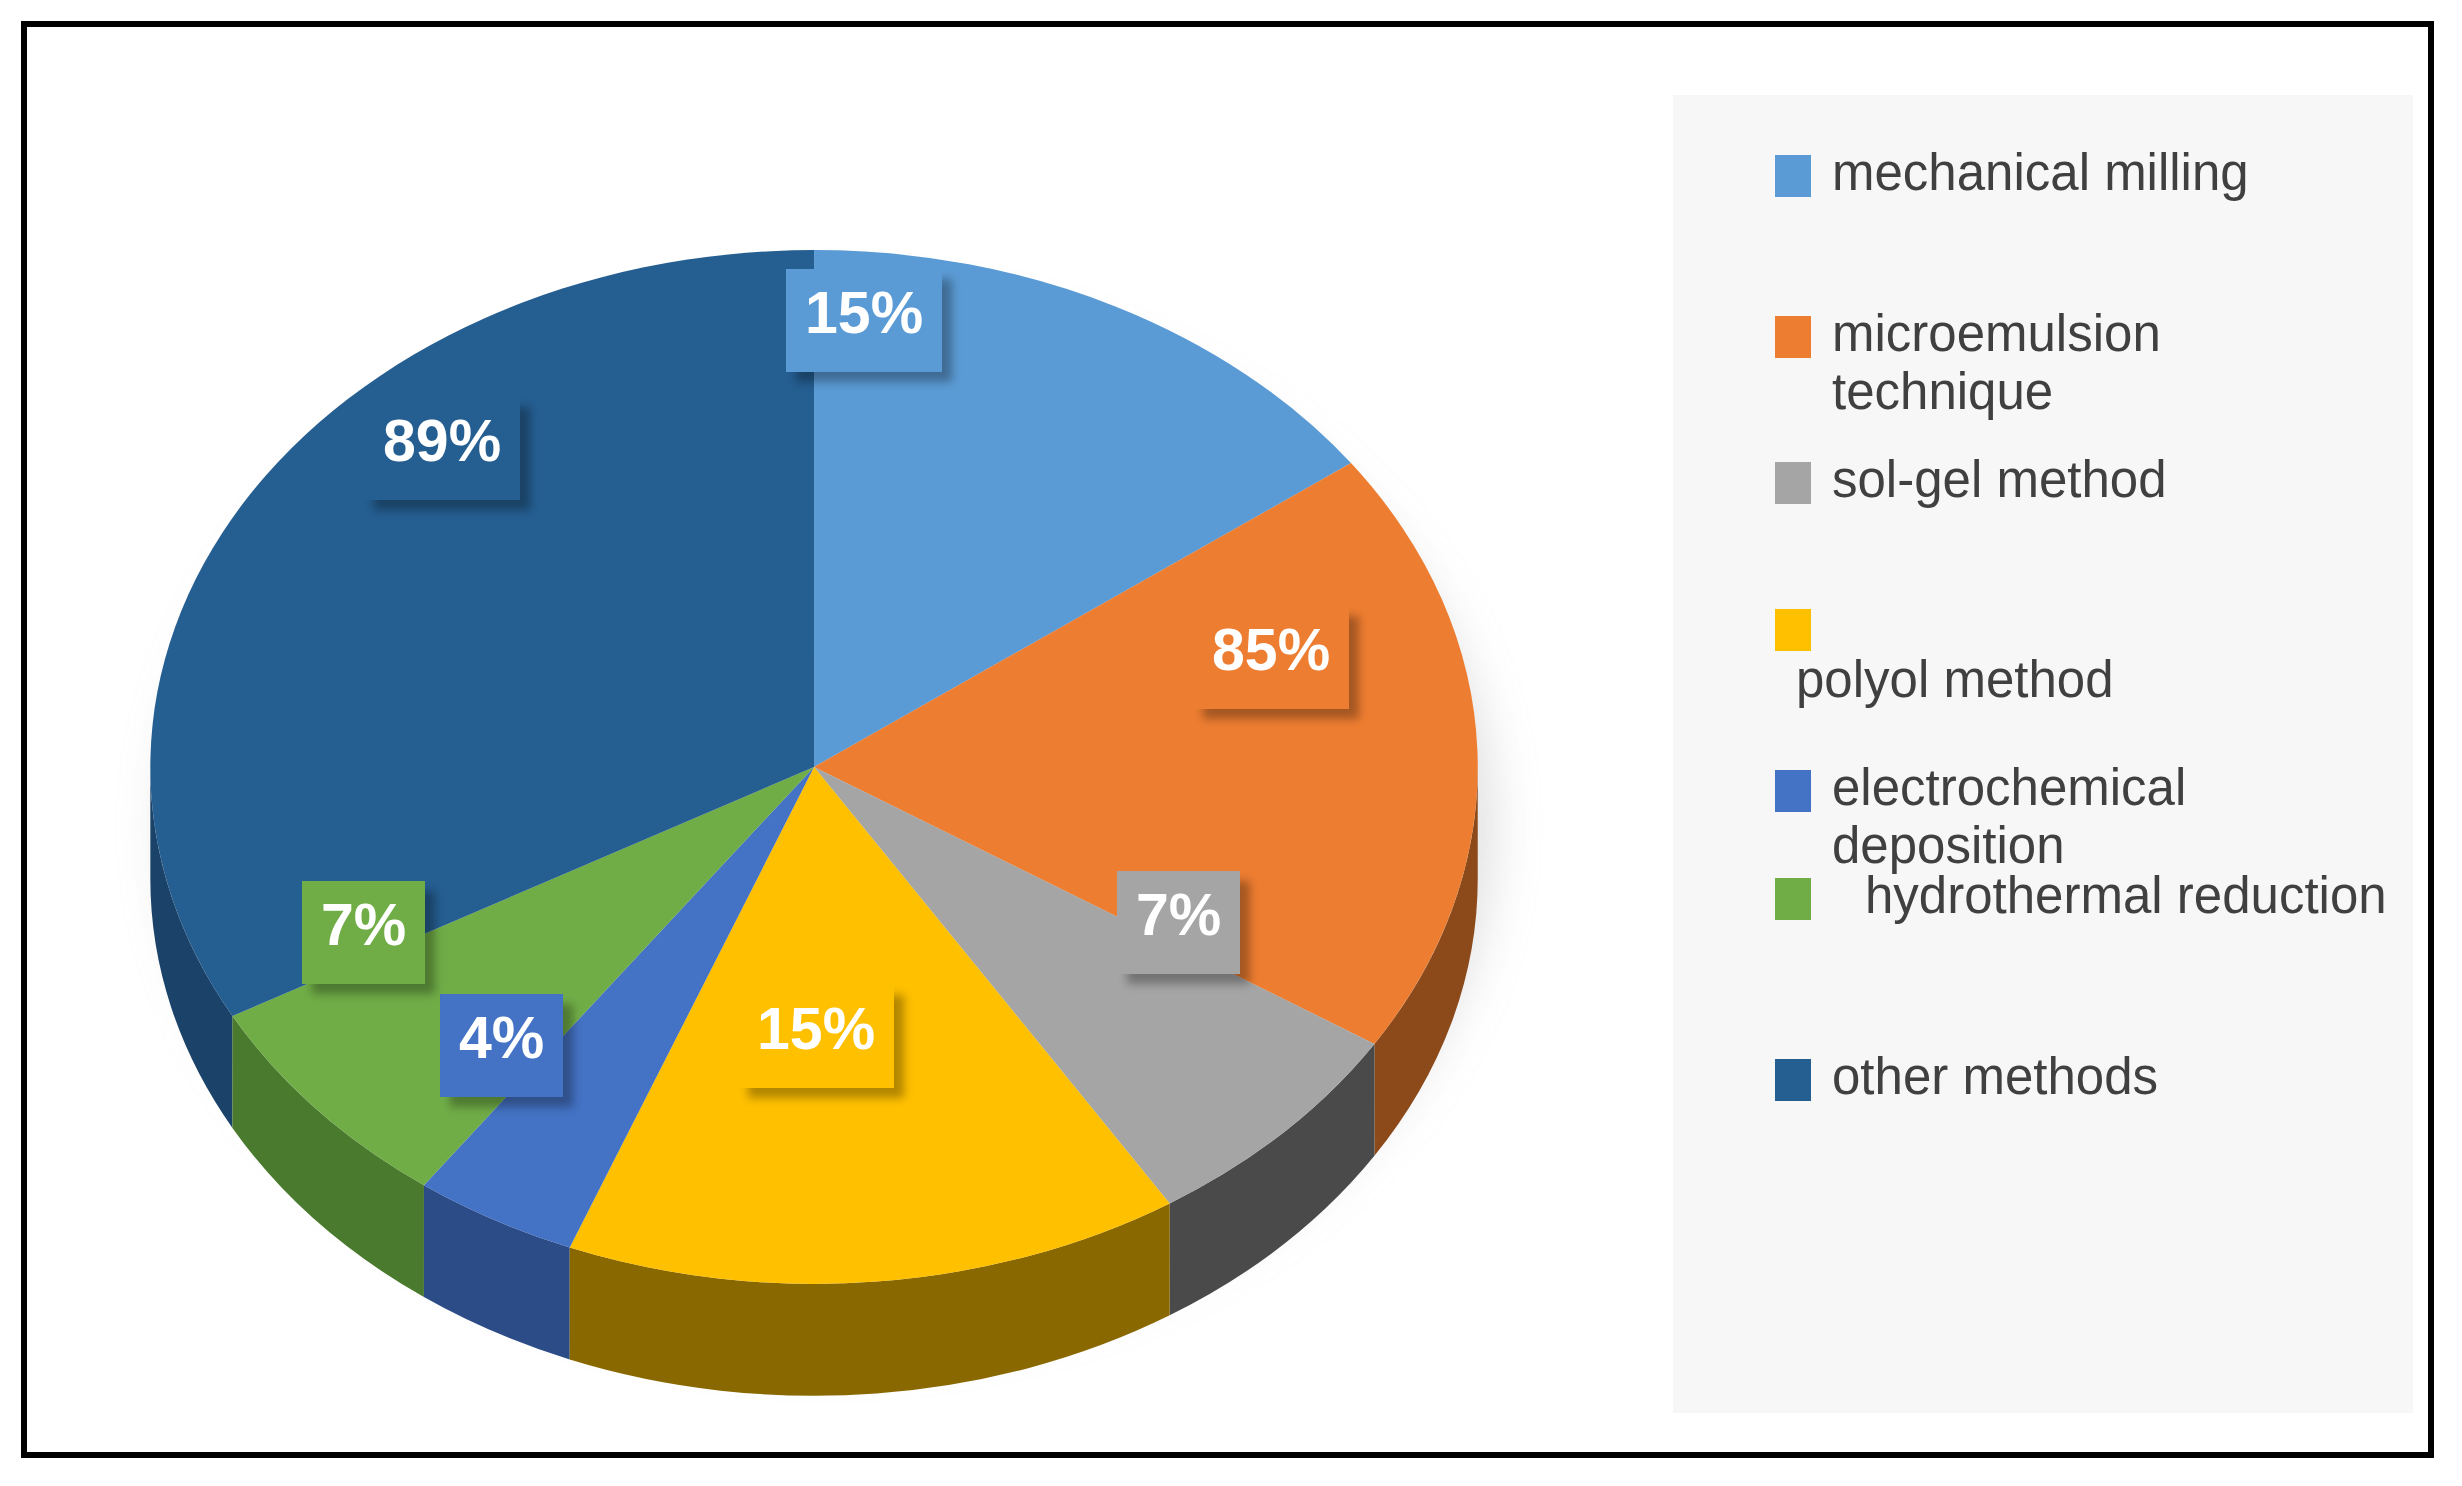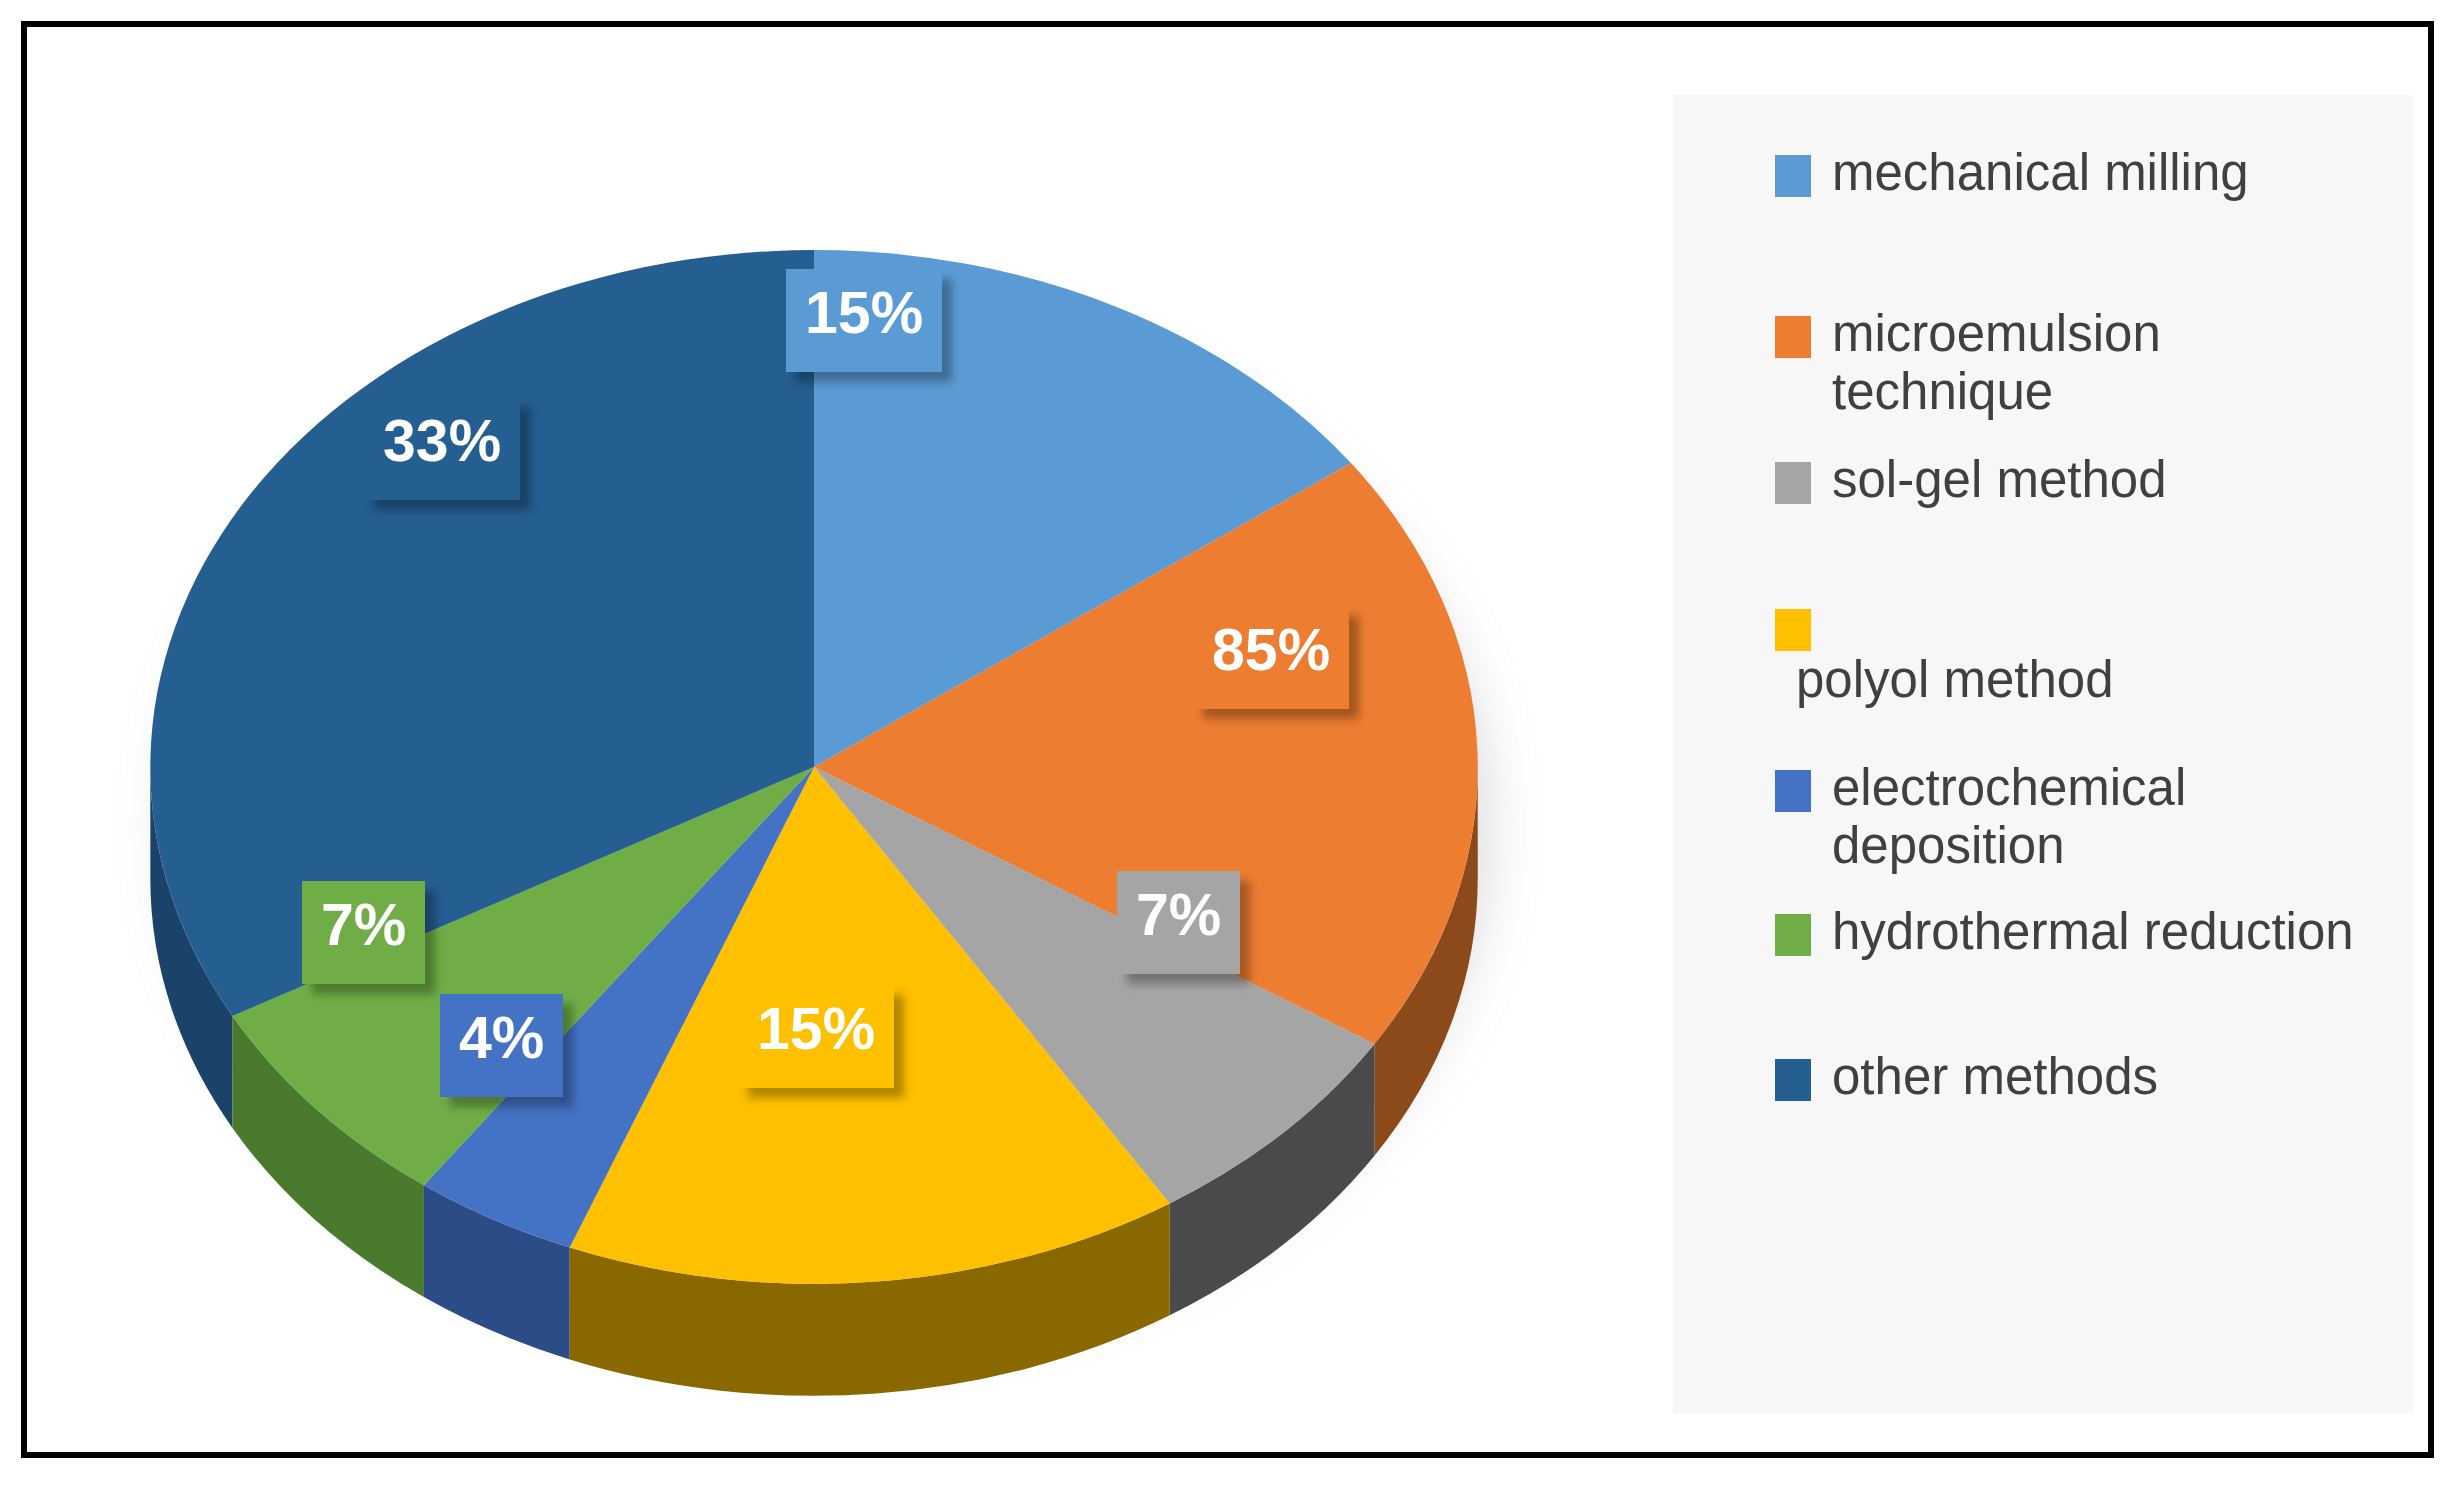--- a/index.html
+++ b/index.html
@@ -136,21 +136,21 @@
         <div class="pct-label" style="left: 1128px; top: 484px; background: rgb(237, 125, 49);">85%</div>
 
         <div class="pct-label" style="left: 1052px; top: 749px; background: rgb(165, 165, 165);">7%</div>
 
         <div class="pct-label" style="left: 673px; top: 863px; background: rgb(255, 192, 0);">15%</div>
 
         <div class="pct-label" style="left: 375px; top: 872px; background: rgb(68, 114, 196);">4%</div>
 
         <div class="pct-label" style="left: 237px; top: 759px; background: rgb(112, 173, 71);">7%</div>
 
-        <div class="pct-label" style="left: 299px; top: 275px; background: rgb(37, 94, 145);">33%</div>
+        <div class="pct-label" style="left: 299px; top: 275px; background: rgb(37, 94, 145);">89%</div>
       </div>
 
       <div id="legend">
           <div class="legend-row" style="top: 210px;">
             <span class="legend-swatch" style="background: rgb(237, 125, 49);"></span>
             <span class="legend-text">microemulsion technique</span>
           </div>
           <div class="legend-row" style="top: 49px;">
             <span class="legend-swatch" style="background: rgb(91, 155, 213);"></span>
             <span class="legend-text">mechanical milling</span>
@@ -160,21 +160,21 @@
             <span class="legend-text">sol-gel method</span>
           </div>
           <div class="legend-row" style="top: 503px; flex-direction: column;">
             <span class="legend-swatch" style="background: rgb(255, 192, 0);"></span>
             <span class="legend-text">polyol method</span>
           </div>
           <div class="legend-row" style="top: 664px;">
             <span class="legend-swatch" style="background: rgb(68, 114, 196);"></span>
             <span class="legend-text">electrochemical deposition</span>
           </div>
-          <div class="legend-row" style="top: 808px;">
+          <div class="legend-row" style="top: 772px; gap: 33px;">
             <span class="legend-swatch" style="background: rgb(112, 173, 71);"></span>
             <span class="legend-text">hydrothermal reduction</span>
           </div>
           <div class="legend-row" style="top: 953px;">
             <span class="legend-swatch" style="background: rgb(37, 94, 145);"></span>
             <span class="legend-text">other methods</span>
           </div>
         </div>
 
     </div>

